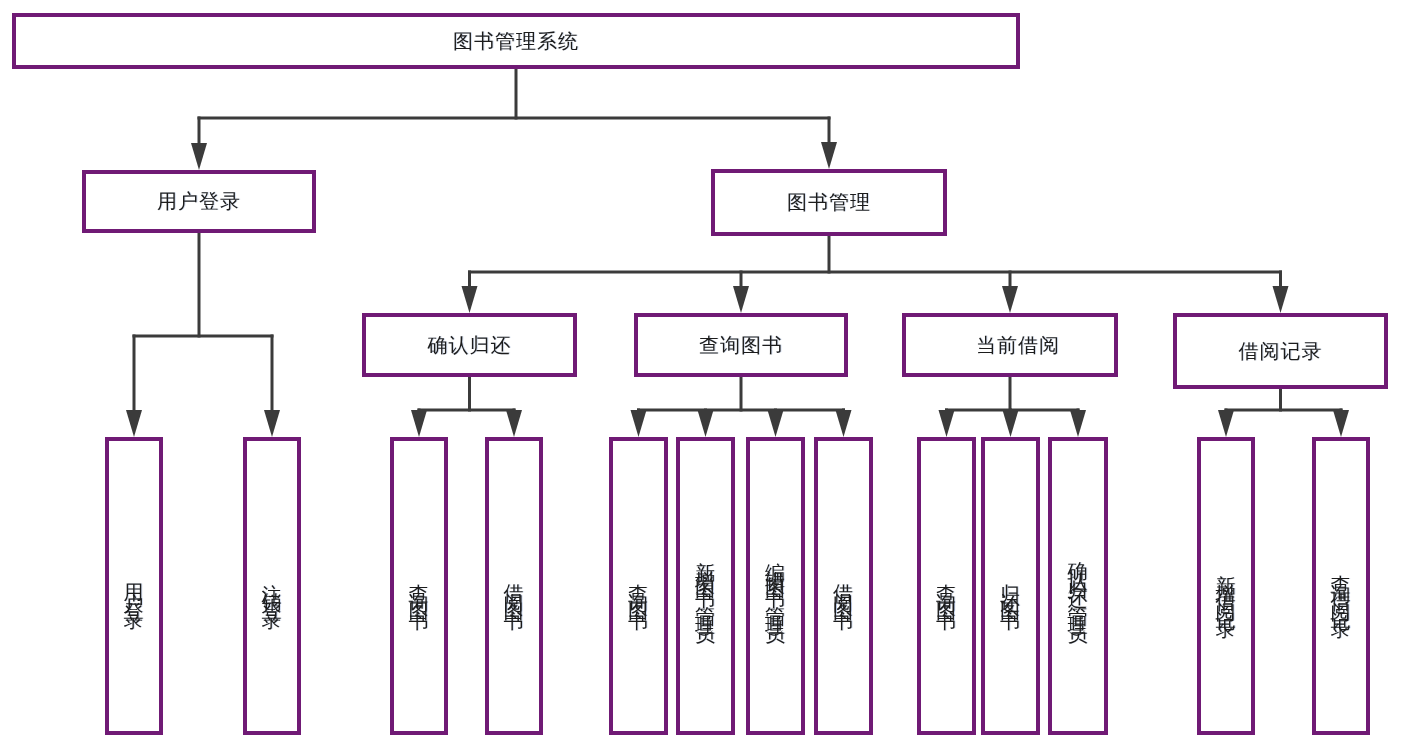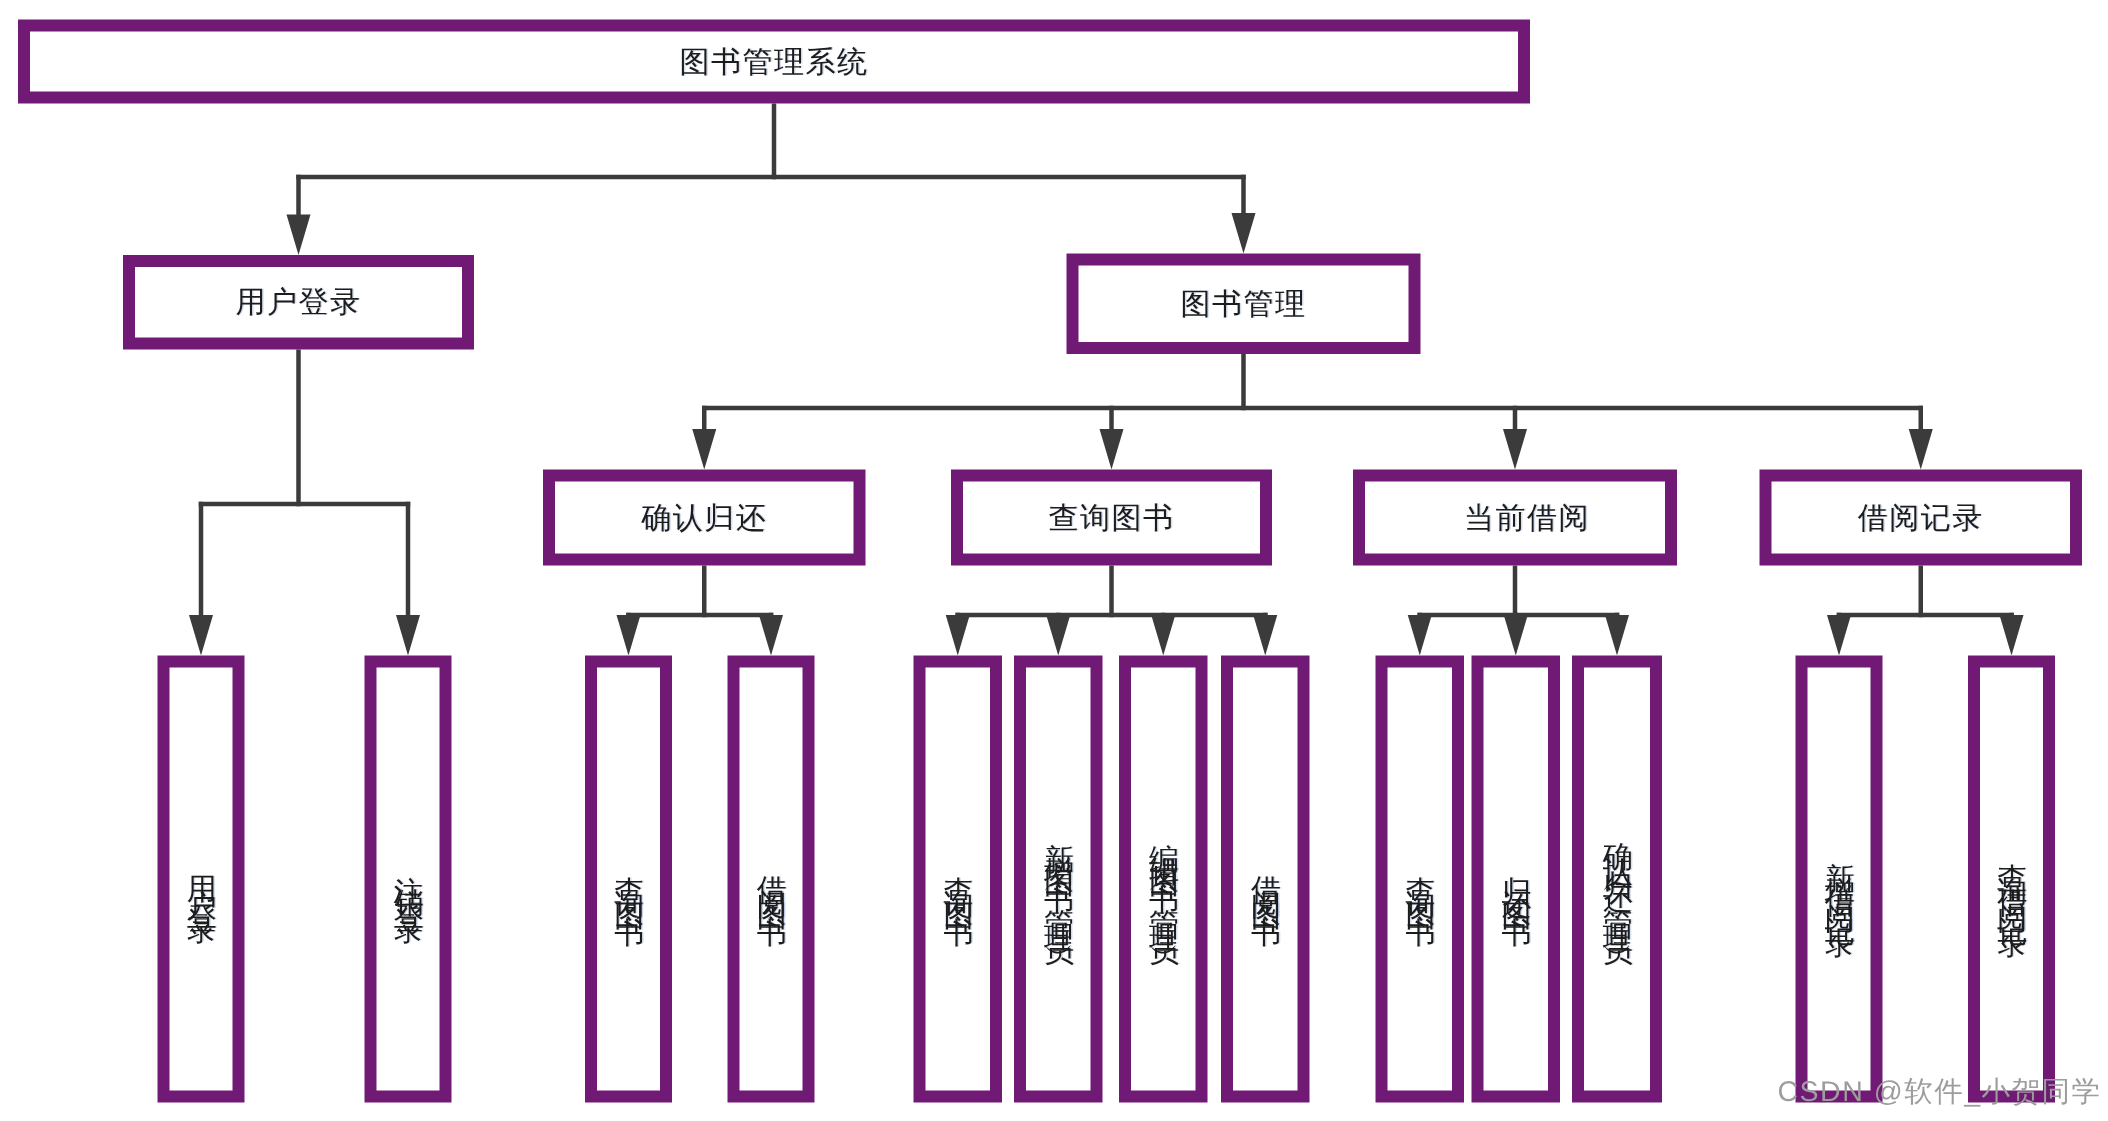--- a/index.html
+++ b/index.html
@@ -18,21 +18,21 @@
   #connectors {
     position: absolute;
     left: 0;
     top: 0;
     z-index: 1;
   }
   .node {
     position: absolute;
     box-sizing: border-box;
     background: #ffffff;
-    border: 8px solid #701a75;
+    border: 4px solid #701a75;
     display: flex;
     align-items: center;
     justify-content: center;
     z-index: 2;
     color: #1c1c1c;
   }
   .node.h span {
     font-size: 20px;
     letter-spacing: 1px;
     white-space: nowrap;
@@ -126,21 +126,21 @@
       </div>
       <div class="node h" style="left: 362px; top: 313px; width: 215px; height: 64px;">
         <span>确认归还</span>
       </div>
       <div class="node h" style="left: 634px; top: 313px; width: 214px; height: 64px;">
         <span>查询图书</span>
       </div>
       <div class="node h" style="left: 902px; top: 313px; width: 216px; height: 64px; padding-left: 16px;">
         <span>当前借阅</span>
       </div>
-      <div class="node h" style="left: 1173px; top: 313px; width: 215px; height: 64px;">
+      <div class="node h" style="left: 1173px; top: 313px; width: 215px; height: 76px;">
         <span>借阅记录</span>
       </div>
       <div class="node v" style="left: 105px; top: 437px; width: 58px; height: 298px;">
         <span>用户登录</span>
       </div>
       <div class="node v" style="left: 243px; top: 437px; width: 58px; height: 298px;">
         <span>注销登录</span>
       </div>
       <div class="node v" style="left: 390px; top: 437px; width: 58px; height: 298px;">
         <span>查询图书</span>
@@ -169,14 +169,13 @@
       <div class="node v" style="left: 1048px; top: 437px; width: 60px; height: 298px;">
         <span>确认归还（管理员）</span>
       </div>
       <div class="node v" style="left: 1197px; top: 437px; width: 58px; height: 298px;">
         <span>新增借阅记录</span>
       </div>
       <div class="node v" style="left: 1312px; top: 437px; width: 58px; height: 298px;">
         <span>查询借阅记录</span>
       </div>
     </div>
-  <div id="watermark" style="color: rgb(157, 157, 157);">CSDN @软件_小贺同学</div>
 </div>
 
 </body></html>

